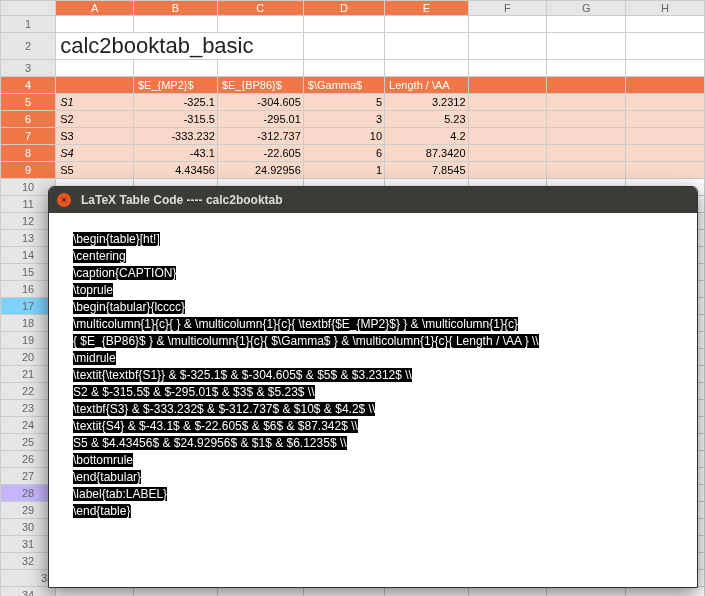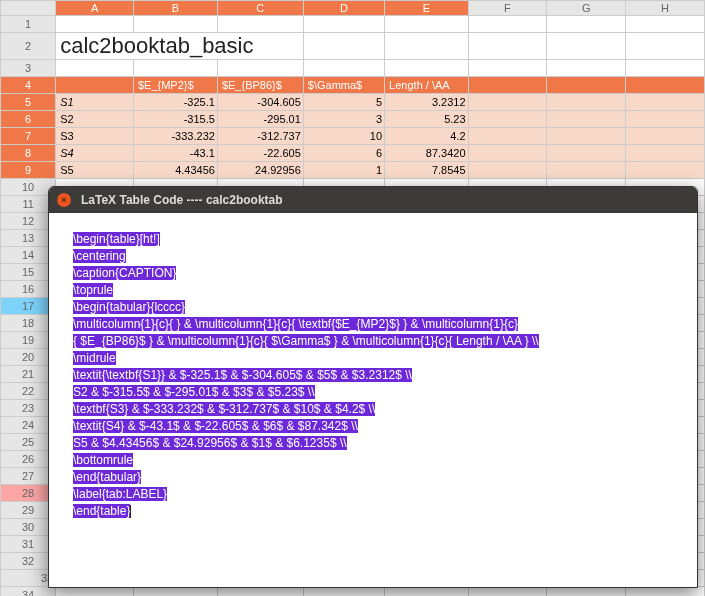--- a/index.html
+++ b/index.html
@@ -85,21 +85,21 @@
     padding:18px 24px;
     font-family:"Liberation Sans",Arial,sans-serif;
     font-size:12px;
     line-height:17px;
     position:relative;
   }
   .code-line {
     display:block;
   }
   .code-line span.hl {
-    background:#6d28d9;
+    background:#000000;
     color:#fff;
     padding:0;
     display:inline;
   }
   .cursor {
     display:inline-block;
     width:1px; height:13px;
     background:#222;
     vertical-align:middle;
     margin-left:0;
@@ -423,21 +423,21 @@
         <td></td>
         <td></td>
         <td></td>
         <td></td>
         <td></td>
         <td></td>
         <td></td>
         <td></td>
       </tr>
       <tr>
-        <th style="background: #fca5a5; color: rgb(102, 102, 102);">28</th>
+        <th style="background: #c4b5fd; color: rgb(102, 102, 102);">28</th>
         <td></td>
         <td></td>
         <td></td>
         <td></td>
         <td></td>
         <td></td>
         <td></td>
         <td></td>
       </tr>
       <tr>

